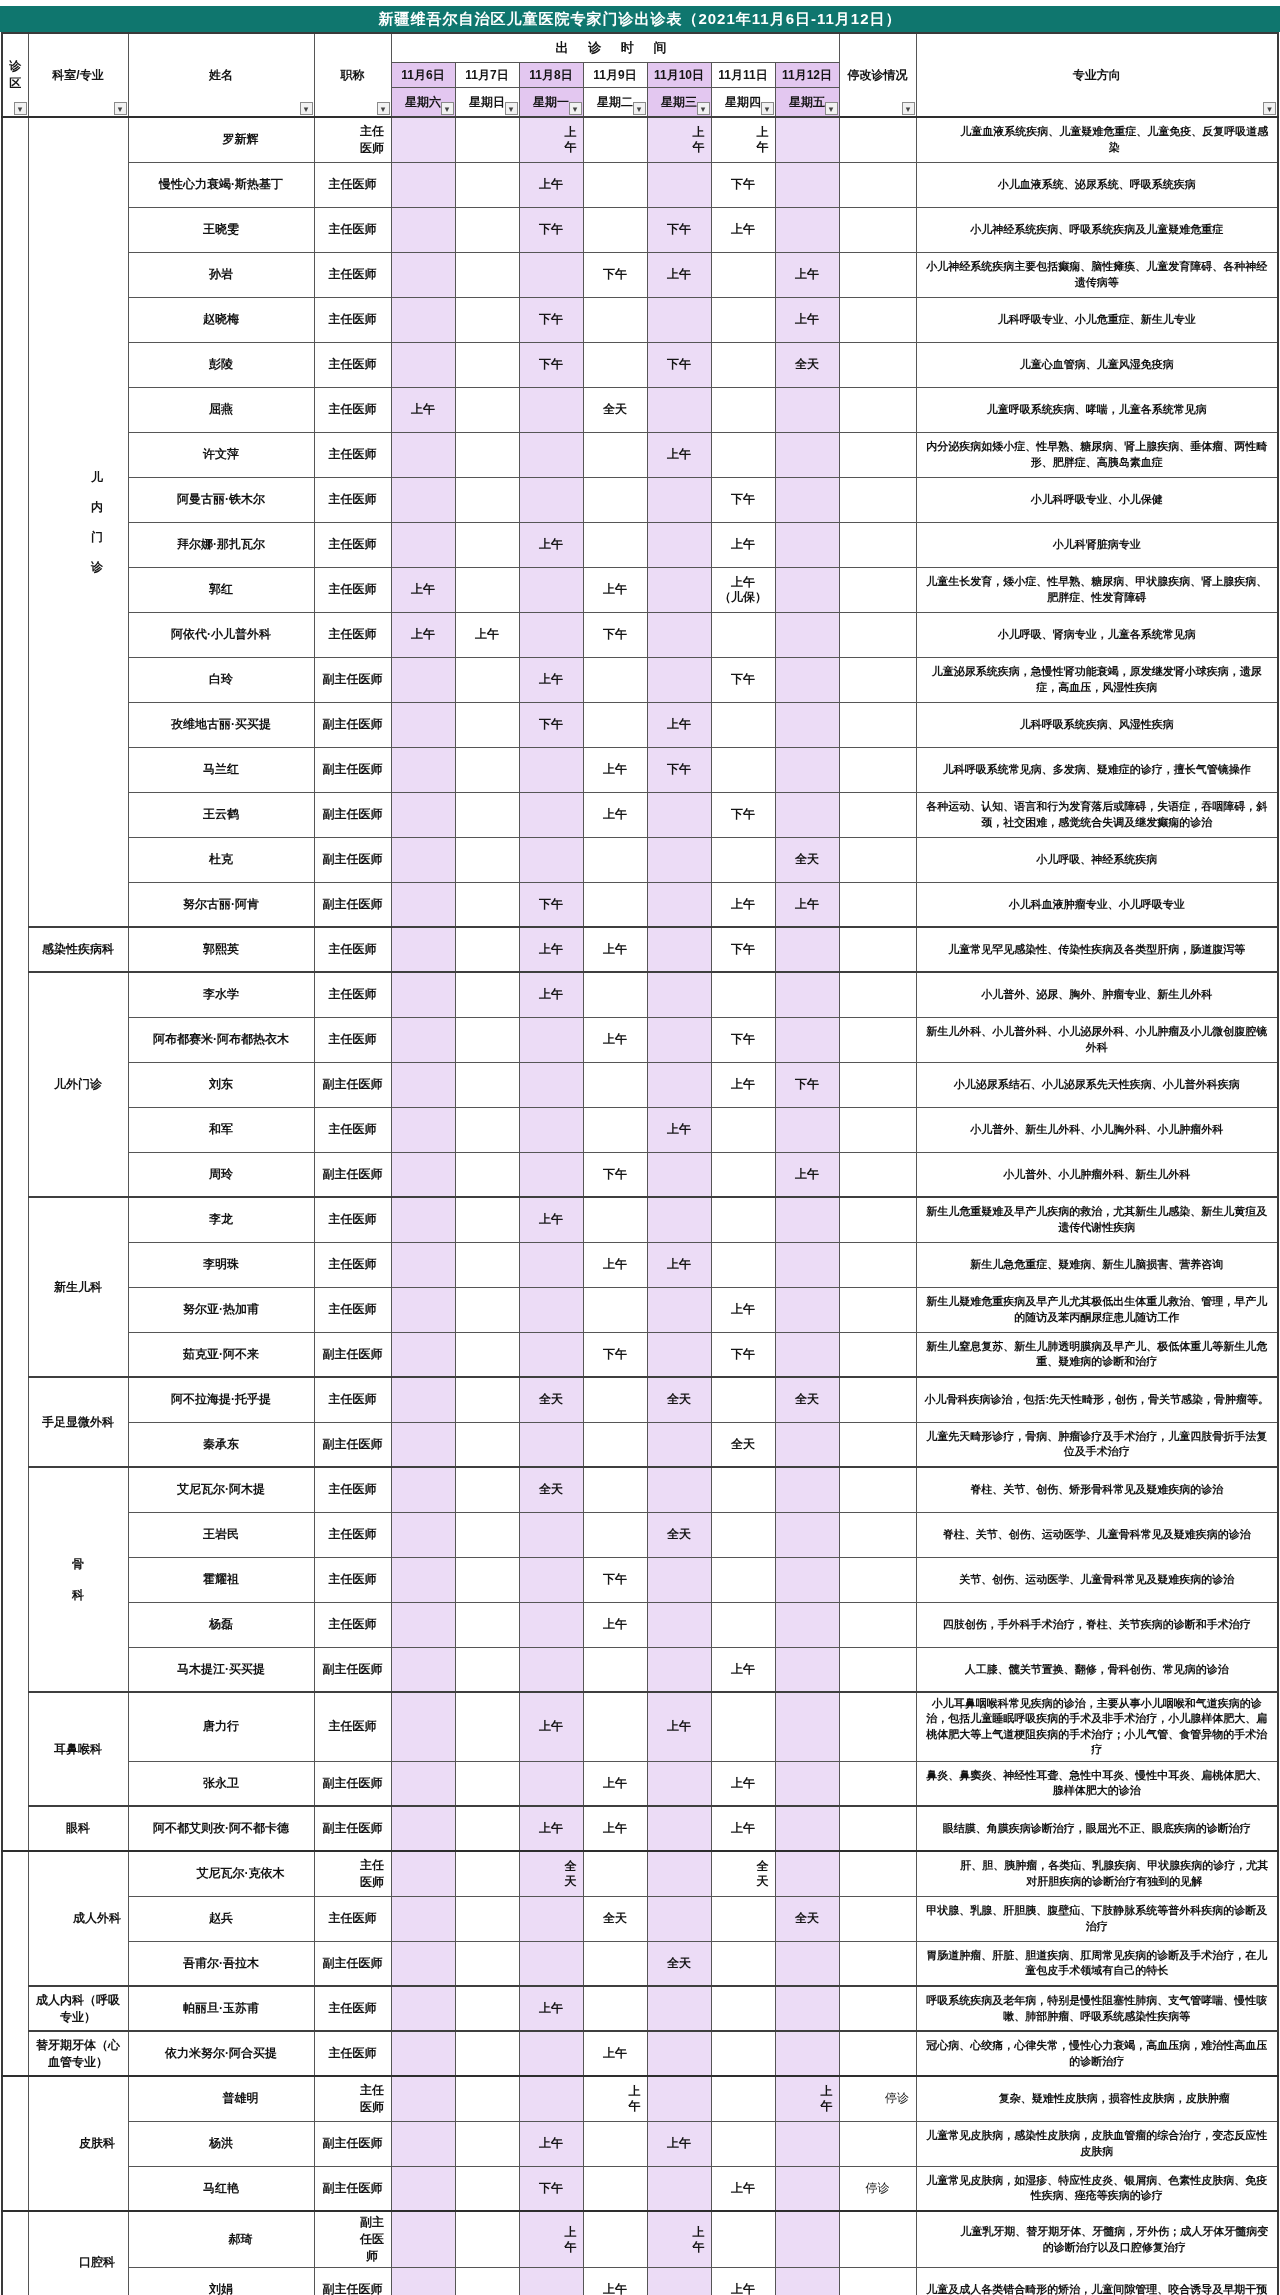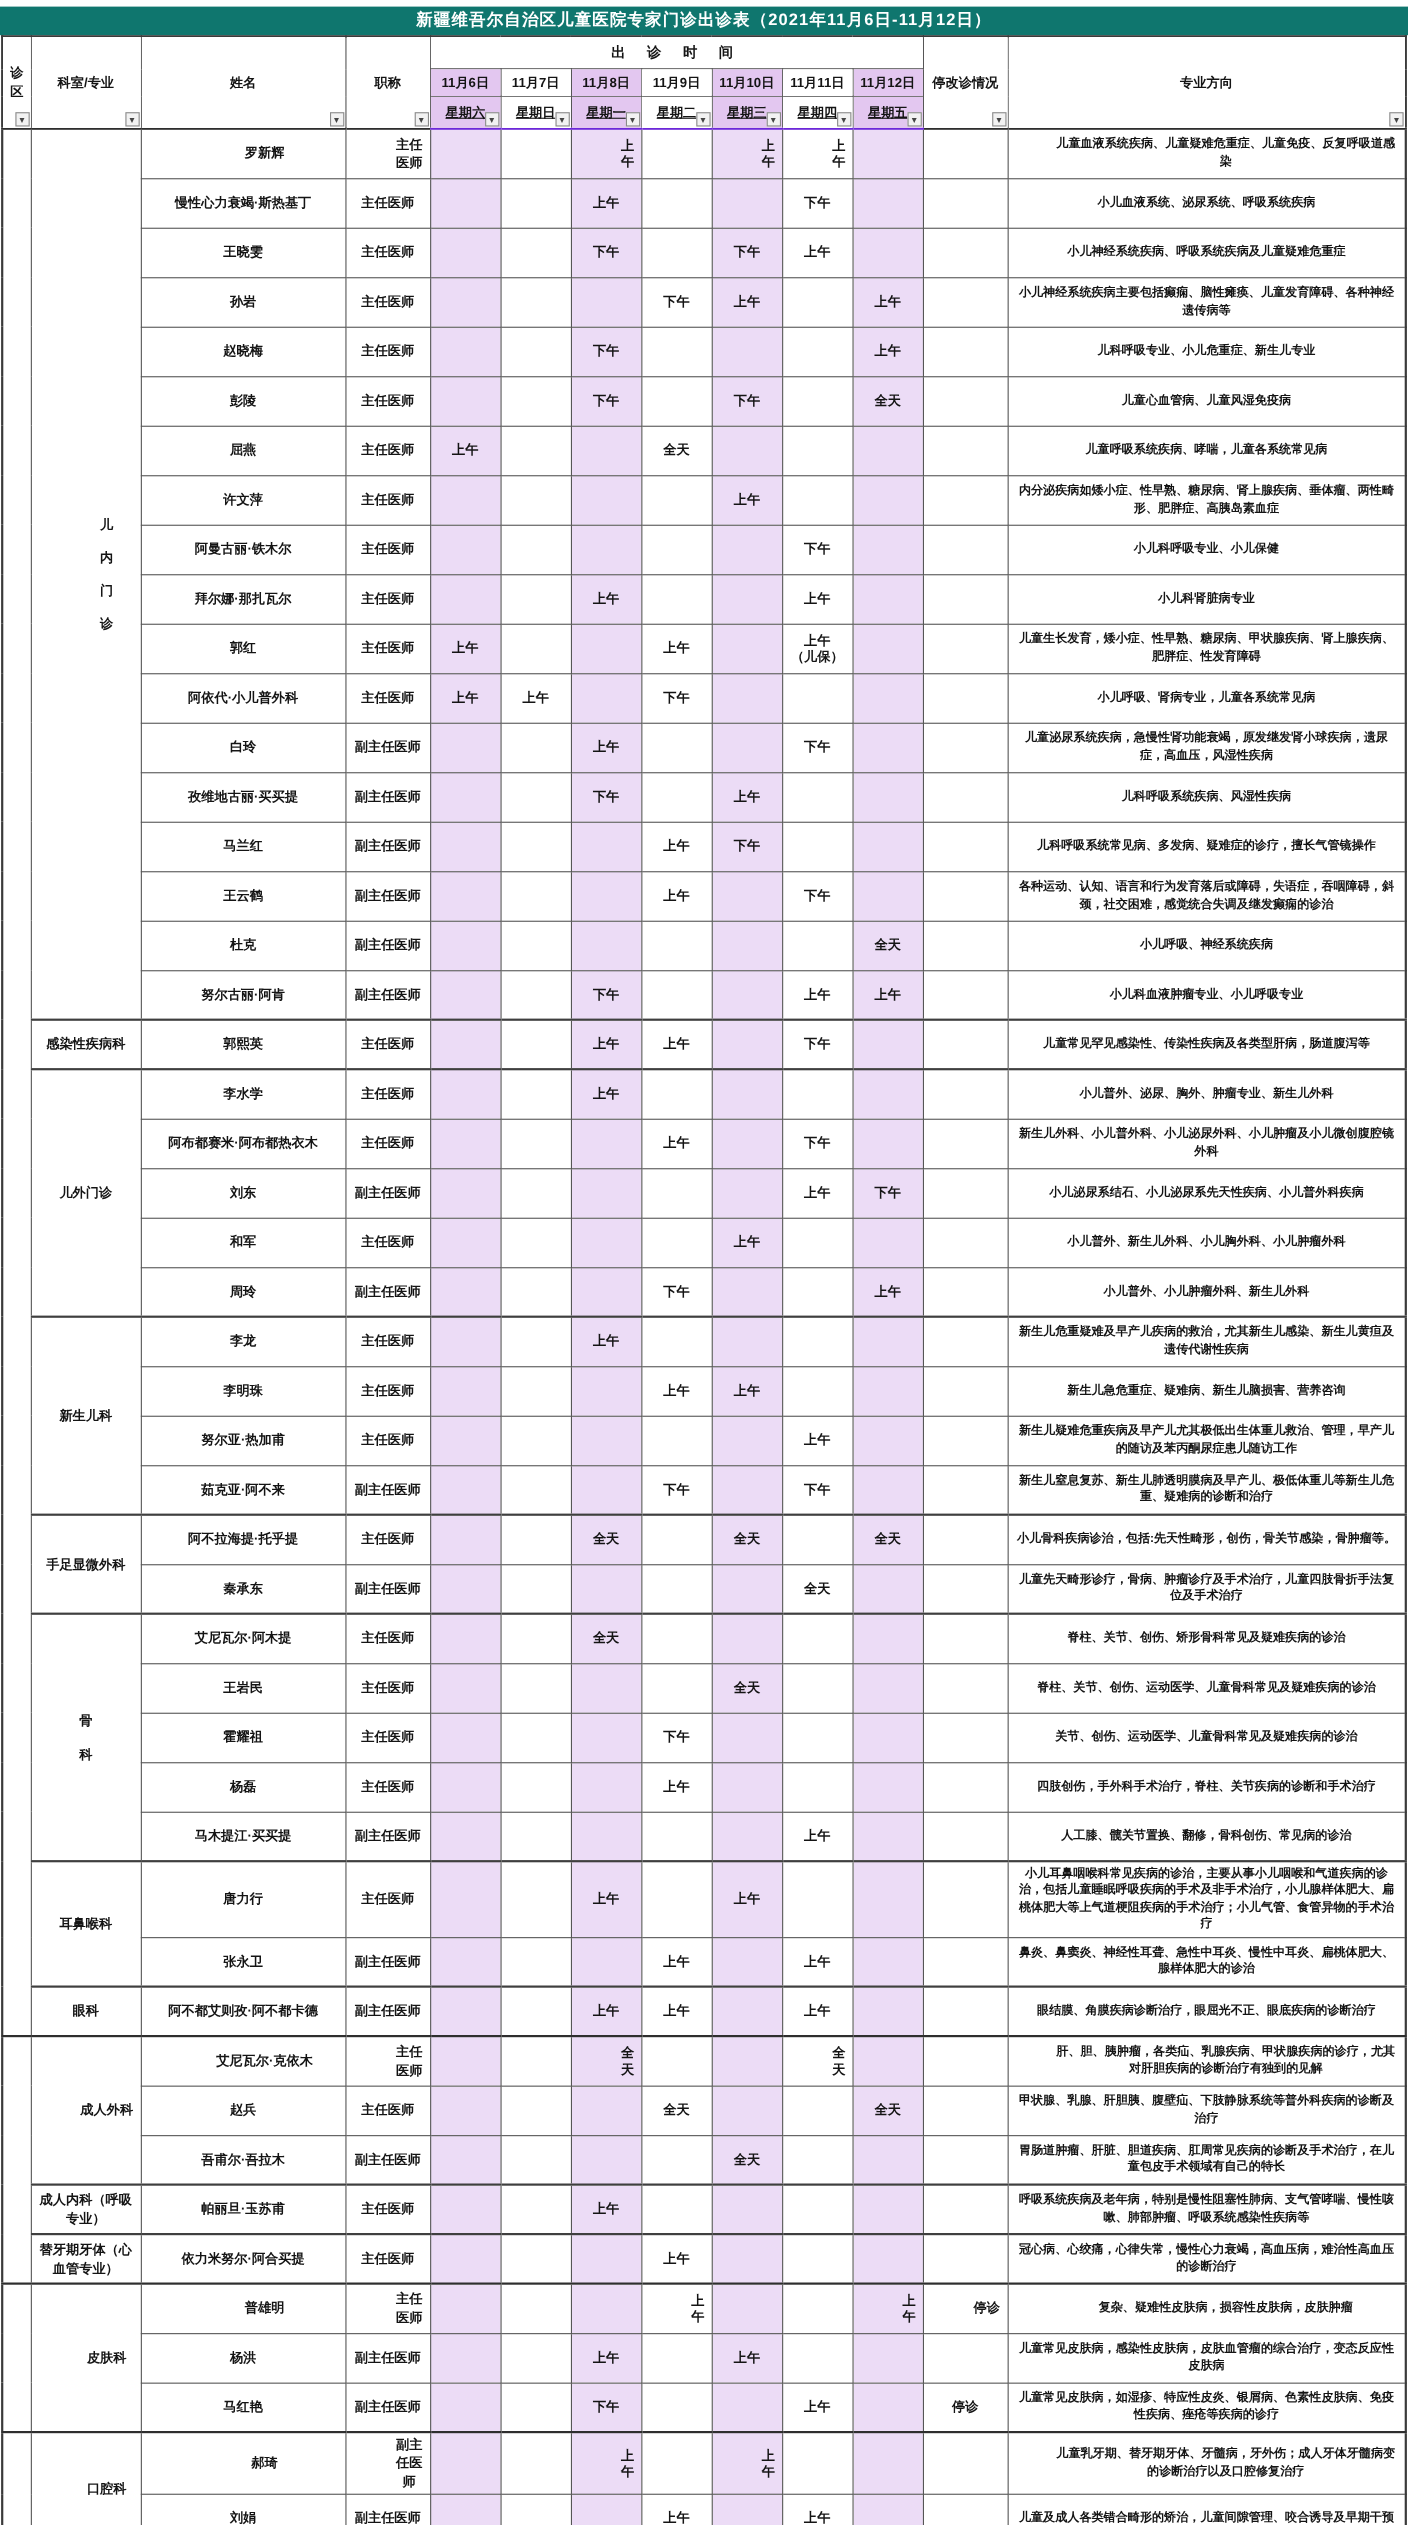--- a/index.html
+++ b/index.html
@@ -9,36 +9,36 @@
   .title-bar{background:#0f766e;color:#ffffff;font-weight:bold;font-size:15px;
              text-align:center;height:26px;line-height:26px;letter-spacing:1px;}
   table{border-collapse:collapse;table-layout:fixed;width:1278px;margin:0 1px;
         border:2px solid #3a3a3a;}
   th,td{border:1px solid #565656;padding:2px 3px;text-align:center;vertical-align:middle;
         font-size:12px;overflow:hidden;word-break:break-all;}
   thead th{font-weight:bold;background:#fff;position:relative;}
   thead tr.hrow1 th{height:24px;}
   thead tr.hrow2 th{height:20px;}
   thead tr.hrow3 th{height:24px;}
-  thead tr:last-child th{border-bottom:2px solid #6d28d9;text-decoration:underline;}
+  thead tr:last-child th{border-bottom:2px solid #404040;}
   .th-group{letter-spacing:8px;font-size:13px;}
   .shade-h{background:#e3c7f0 !important;margin-left:13px;}
   .shade{background:#ecdcf6;}
   tbody tr{height:45px;}
   tr.dept-start td{border-top:2px solid #3f3f3f;}
   tr.zone-start td{border-top:2px solid #2e2e2e;padding-left:42px;}
   .zone-cell{font-weight:bold;font-size:14px;background:#fff;padding:0;}
   .vstack{display:flex;flex-direction:column;align-items:center;justify-content:center;height:100%;}
   .vstack.gap-xl{gap:55px;} .vstack.gap-md{gap:26px;} .vstack.gap-sm{gap:12px;} .vstack.gap-xs{gap:5px;}
   .dept-cell{font-weight:bold;font-size:12px;line-height:1.35;padding:2px 4px;}
   .dept-vstack{display:flex;flex-direction:column;align-items:center;justify-content:center;gap:14px;height:100%;}
   .name-cell{font-weight:bold;font-size:12px;}
   .jobtitle-cell{font-weight:bold;font-size:12px;}
   .sched-cell{font-weight:bold;font-size:12px;white-space:pre-line;line-height:1.25;}
-  .status-cell{font-weight:bold;font-size:12px;}
+  .status-cell{font-weight:normal;font-size:12px;}
   .spec-cell{text-align:center;font-size:11px;font-weight:600;line-height:1.4;padding:3px 7px;}
   .filter-btn{position:absolute;right:1px;bottom:1px;width:13px;height:13px;
               border:1px solid #8a8a8a;background:#f2f2f2;color:#444;
               font-size:9px;line-height:12px;text-align:center;font-weight:normal;
               box-sizing:border-box;cursor:pointer;}
 </style>
 </head>
 <body>
 
 <div class="page">

